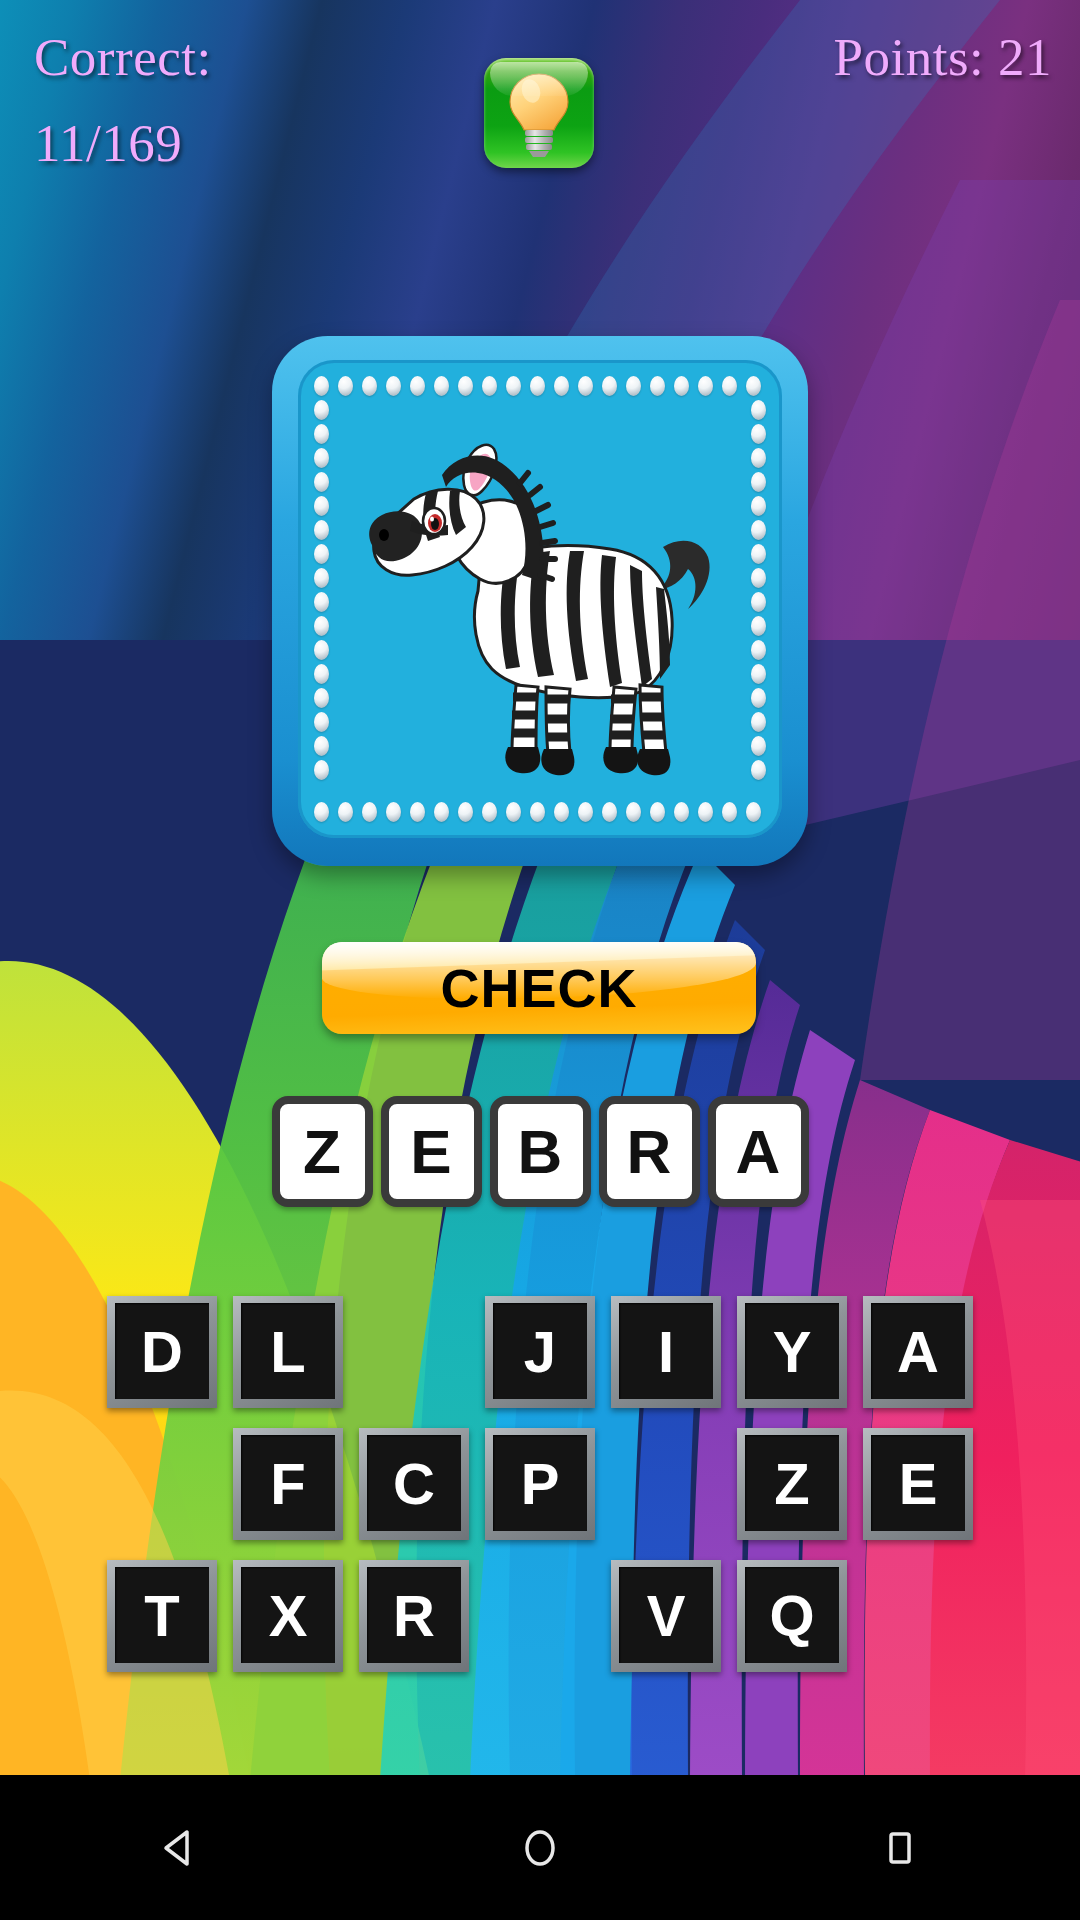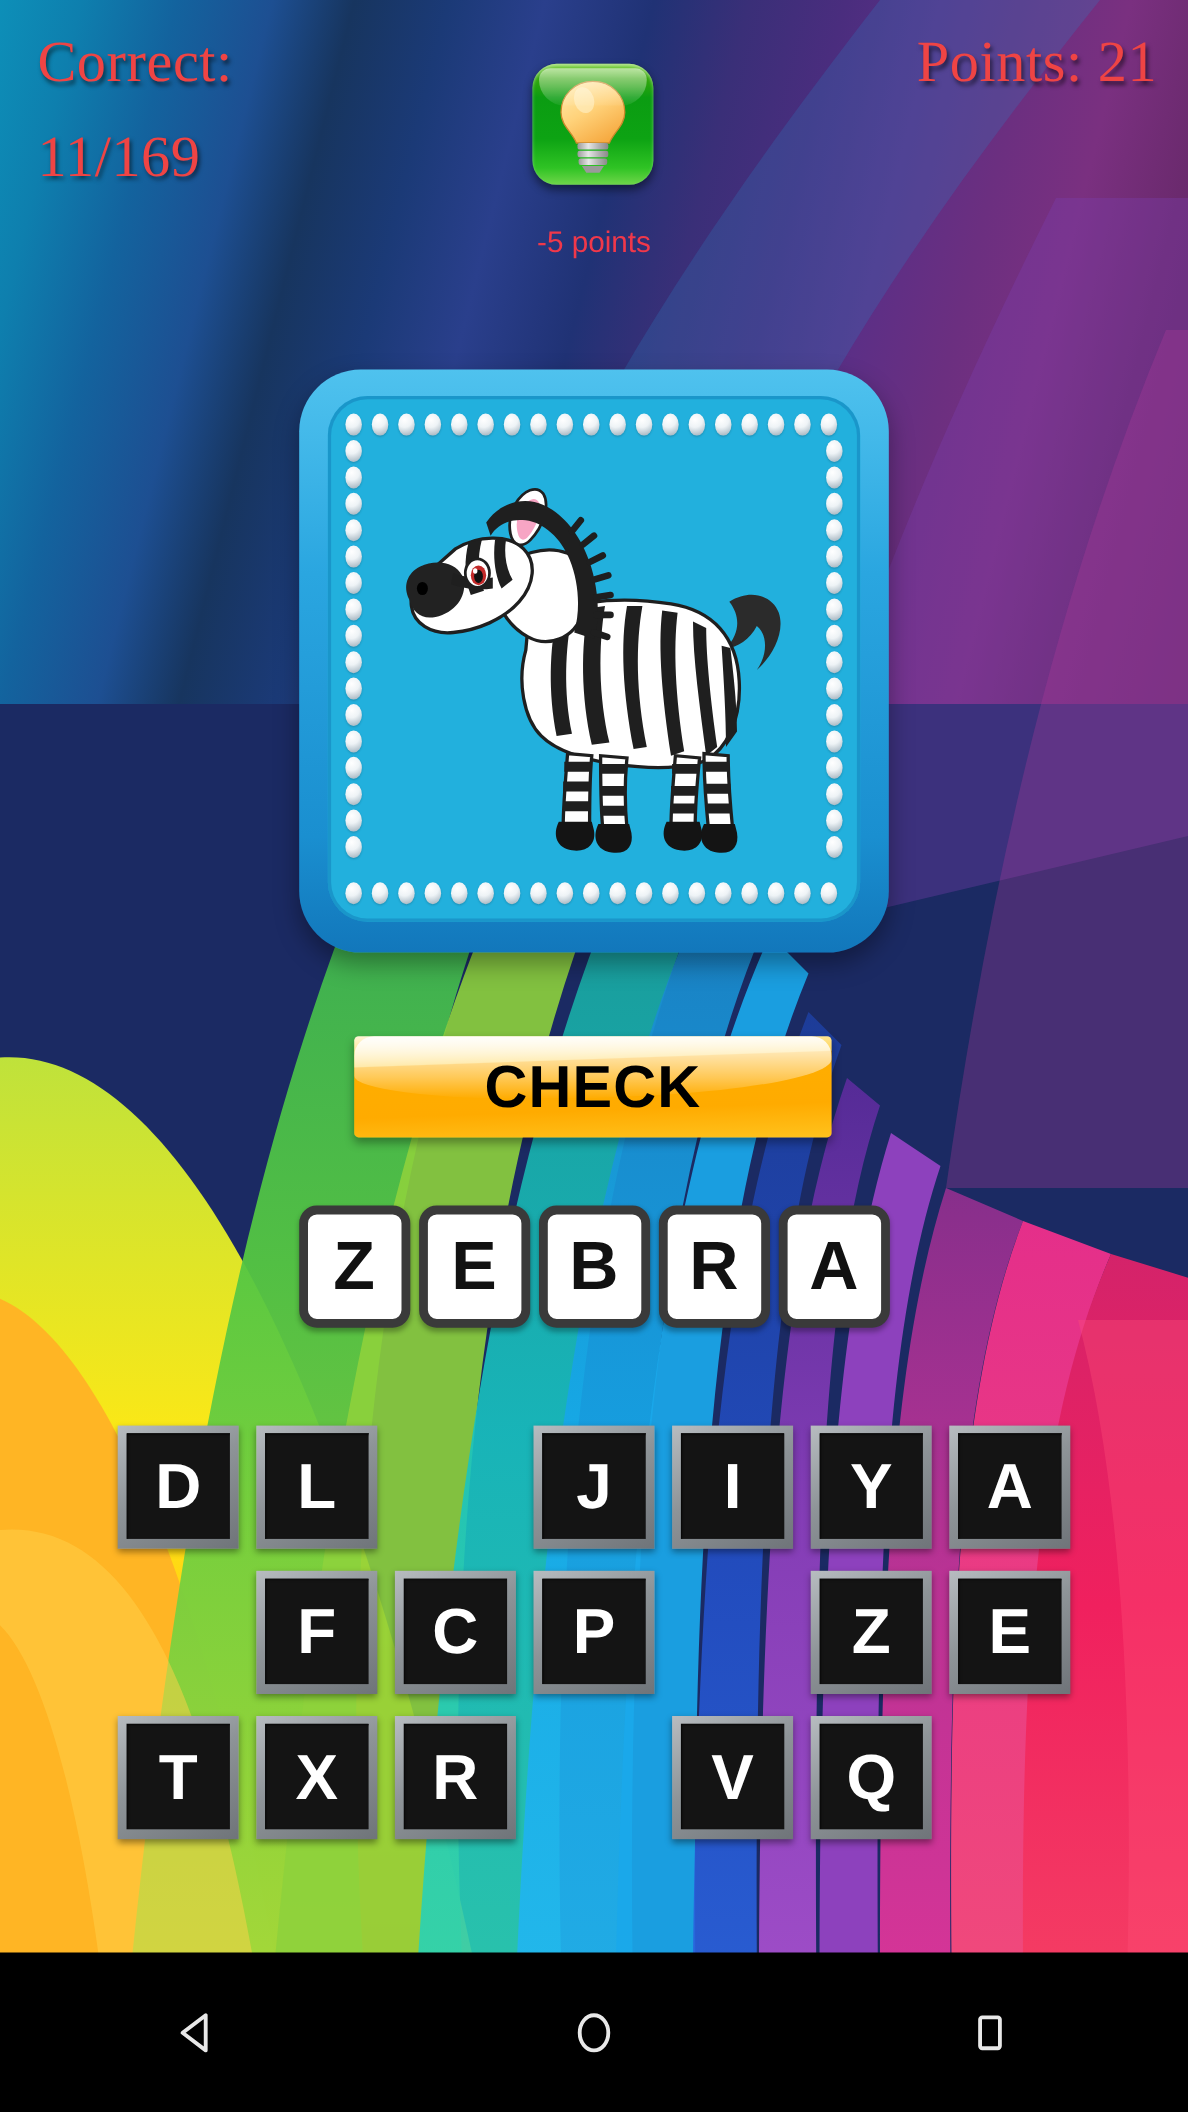--- a/index.html
+++ b/index.html
@@ -19,21 +19,21 @@
         #17355f 26%, #1b3a77 33%, #2a3f8c 40%, #203275 48%,
         #3a2f78 55%, #4a2d7e 62%, #5c2f86 69%, #6b2f80 76%,
         #7a3080 83%, #6b2a6e 90%, #5a2560 100%);
   }
 
   
   #hud{ position:absolute; left:0; top:0; width:1080px; height:260px; }
   .hud-text{
     position:absolute;
     font-family:"Liberation Serif", serif;
-    font-size:53px; color:#ef4444; letter-spacing:.5px;
+    font-size:53px; color:#f0abfc; letter-spacing:.5px;
     text-shadow: 2px 3px 4px rgba(0,0,0,.55);
     line-height:86px;
   }
   #correct-label{ left:34px; top:14px; width:420px; }
   #points-label{ right:28px; top:14px; text-align:left; }
 
   #hint-btn{
     position:absolute; left:484px; top:58px; width:110px; height:110px;
     border-radius:22px;
     background:linear-gradient(180deg,#7fd23f 0%,#35a80d 12%,#0b9c12 28%,#0da313 62%,#2fc324 86%,#6fd64a 100%);
@@ -69,21 +69,21 @@
   .pearl{
     position:absolute; width:15px; height:20px; border-radius:50%;
     background:radial-gradient(circle at 38% 28%, #ffffff 0%, #eef3f6 40%, #b9c6cf 75%, #93a5b0 100%);
     box-shadow:0 1px 2px rgba(0,0,0,.2);
   }
   #zebra{ position:absolute; left:50%; top:52%; transform:translate(-50%,-50%); }
 
   
   #check-btn{
     position:absolute; left:322px; top:942px; width:434px; height:92px;
-    border-radius:4px;
+    border-radius:20px;
     background:linear-gradient(178deg,#fff6d8 0%,#ffd659 26%,#ffae00 27%,#ffab00 70%,#ffc21d 100%);
     box-shadow:0 5px 9px rgba(0,0,0,.35);
     cursor:pointer; overflow:hidden;
   }
   #check-btn .sheen{
     position:absolute; left:0; top:0; width:100%; height:62%;
     background:linear-gradient(180deg,rgba(255,255,255,.92) 0%,rgba(255,255,255,.35) 65%,rgba(255,255,255,0) 100%);
     border-radius:20px 20px 70% 40%;
     pointer-events:none;
   }
@@ -240,21 +240,20 @@
         <path d="M55 16 C 38 16 26 29 26 44 C 26 56 36 62 40 72 L 70 72 C 74 62 84 56 84 44 C 84 29 72 16 55 16 Z" fill="url(#bulbg)" stroke="#c9892c" stroke-width="1.2"></path>
         <rect x="41" y="72" width="28" height="6" rx="2" fill="url(#screwg)"></rect>
         <rect x="41" y="79" width="28" height="6" rx="2" fill="url(#screwg)"></rect>
         <rect x="42" y="86" width="26" height="6" rx="2" fill="url(#screwg)"></rect>
         <path d="M 45 93 L 65 93 L 61 99 L 49 99 Z" fill="#9a9a9a"></path>
         <ellipse cx="47" cy="33" rx="9" ry="12" fill="#fff4cf" opacity=".55" transform="rotate(-18 47 33)"></ellipse>
       </svg>
       <div class="gloss"></div>
     </div>
 
-    <div id="hint-cost">-5 points</div>
   </div>
 
   <div id="card">
     <div id="card-inner">
       <div id="pearls">
           <div class="pearl" style="left: 16px; top: 16px;"></div>
           <div class="pearl" style="left: 16px; top: 442px;"></div>
           <div class="pearl" style="left: 40px; top: 16px;"></div>
           <div class="pearl" style="left: 40px; top: 442px;"></div>
           <div class="pearl" style="left: 64px; top: 16px;"></div>

